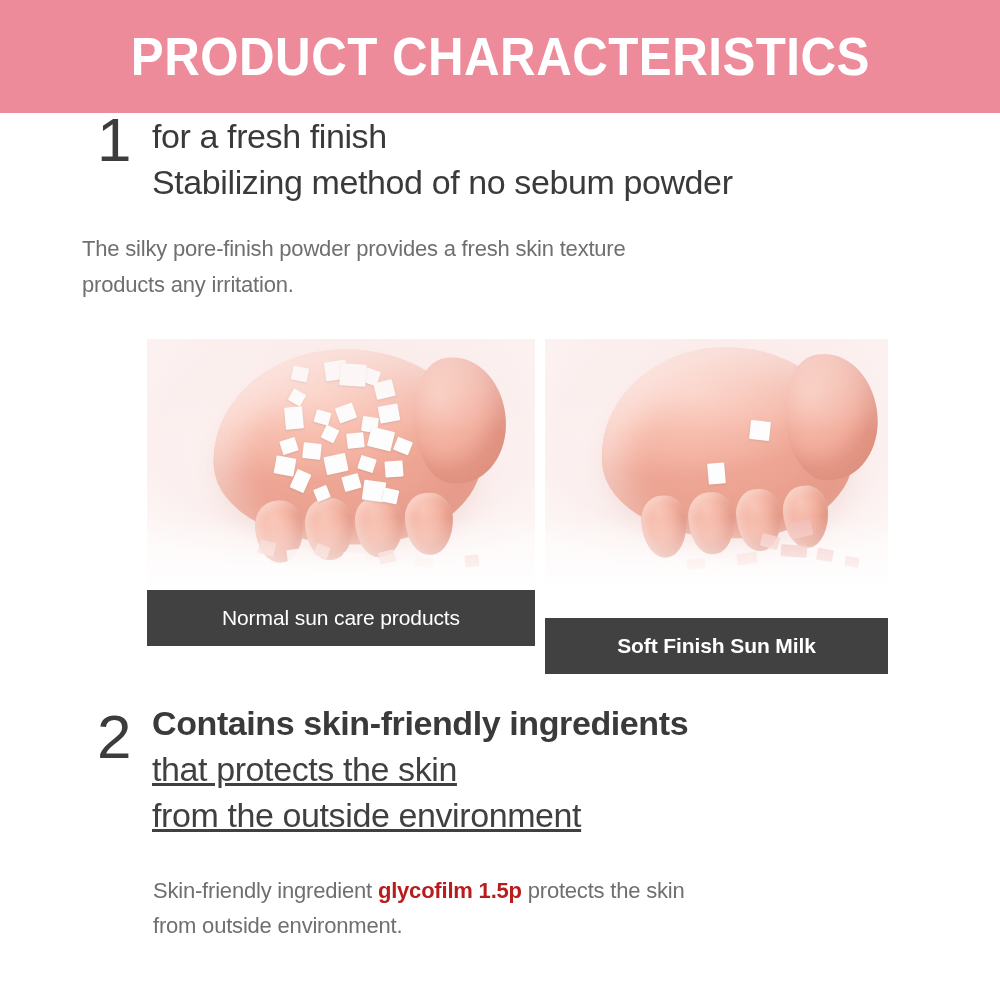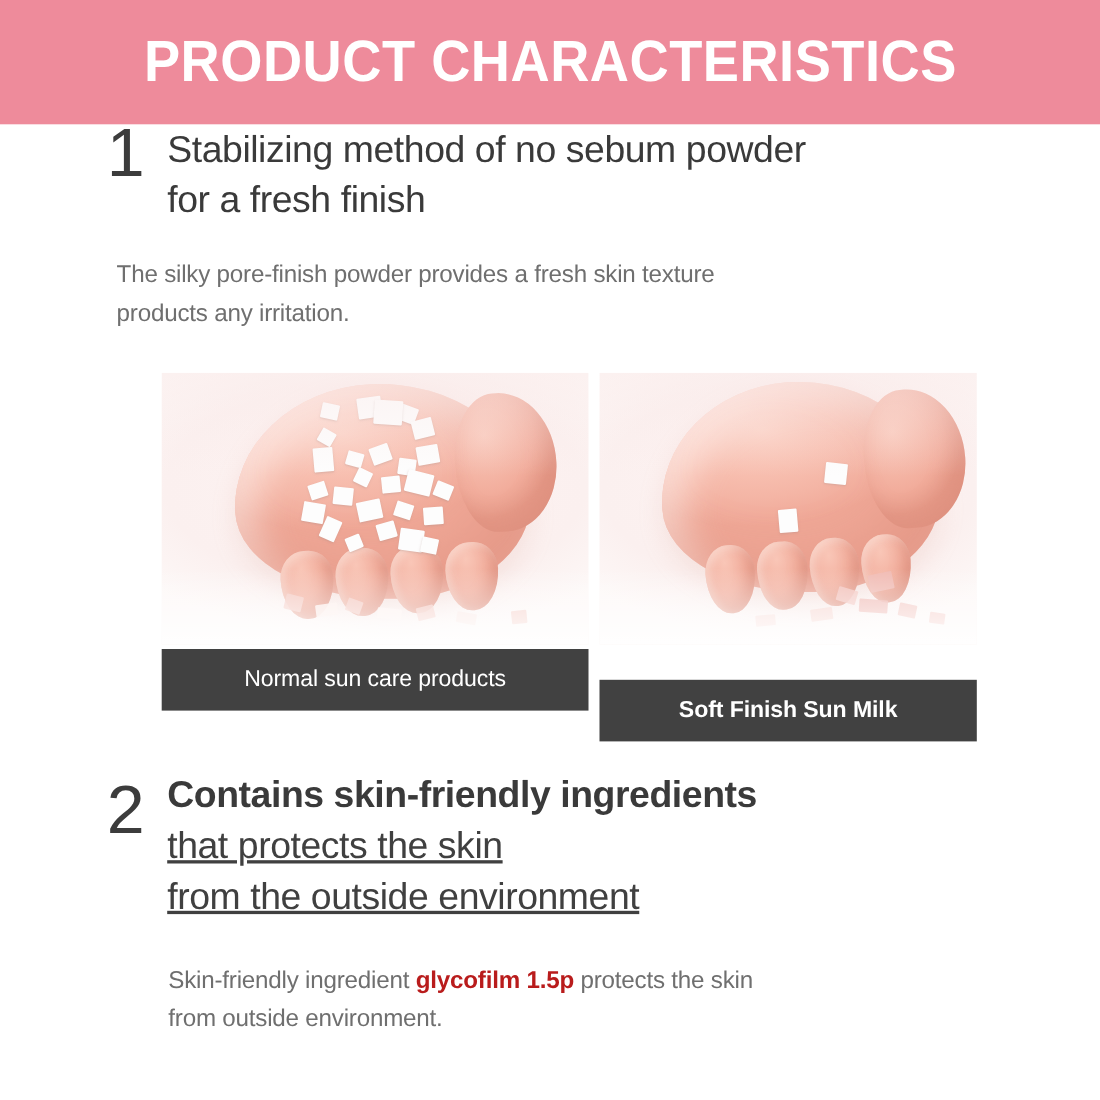--- a/index.html
+++ b/index.html
@@ -199,26 +199,26 @@
 
 <div class="banner">
   <div class="banner-title">PRODUCT CHARACTERISTICS</div>
 </div>
 
 <div class="section" id="section-1">
 
   <div class="head-row">
     <span class="num">1</span>
     <div class="head-text">
+      <div>for a fresh finish</div>
       <div>Stabilizing method of no sebum powder</div>
-      <div>for a fresh finish</div>
-    </div>
-  </div>
-
-  <div class="body-text" style="margin:26px 0 0 106px; width:760px;">
+    </div>
+  </div>
+
+  <div class="body-text" style="margin:26px 0 0 82px; width:760px;">
     <div>The silky pore-finish powder provides a fresh skin texture</div>
     <div>products any irritation.</div>
   </div>
 </div>
 
 <div class="panels">
 
   <div class="panel left">
     <div class="photo">
 

